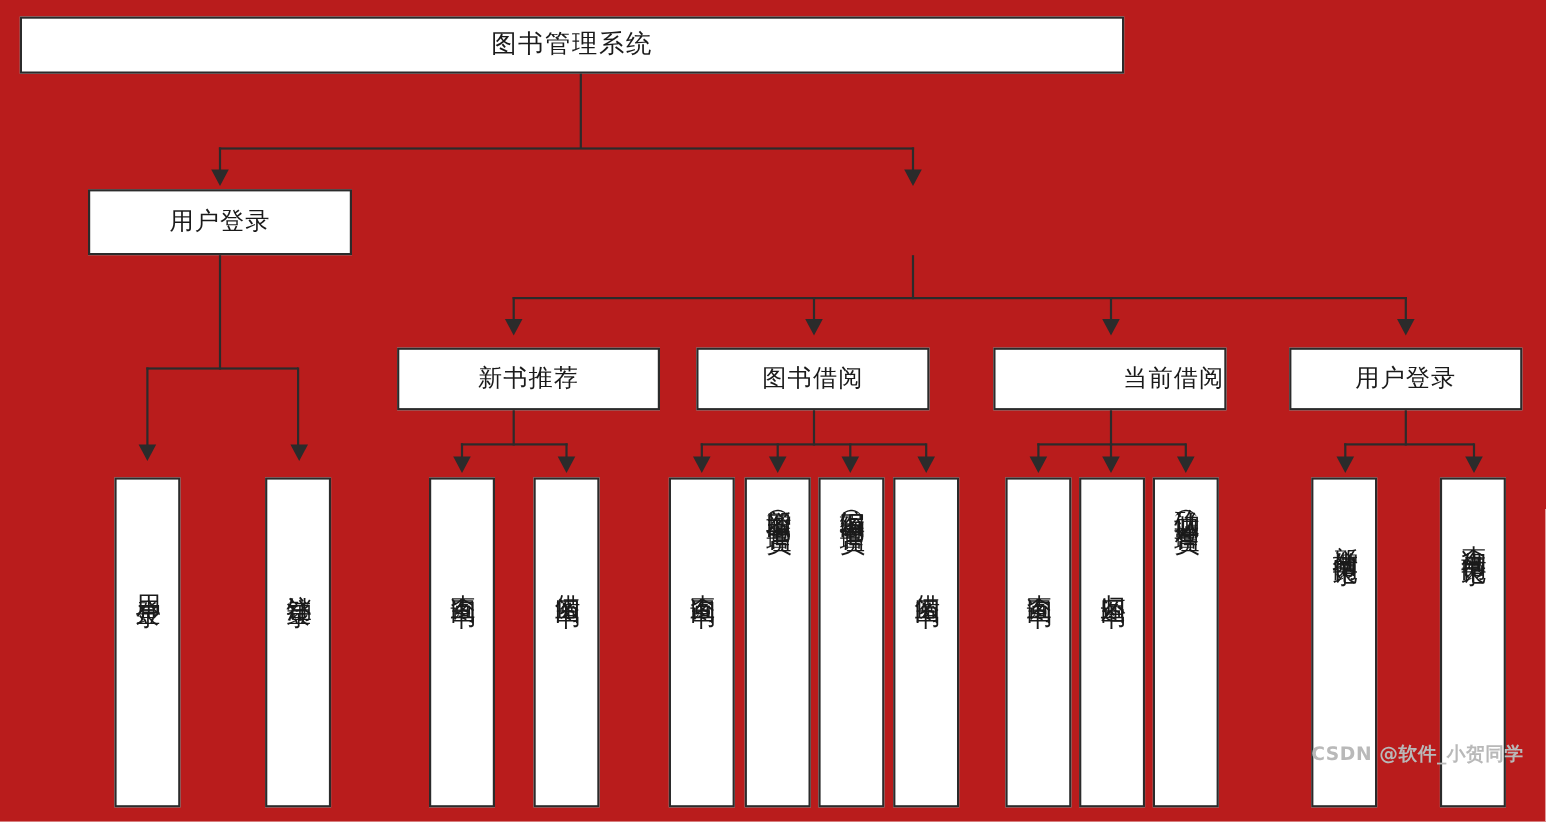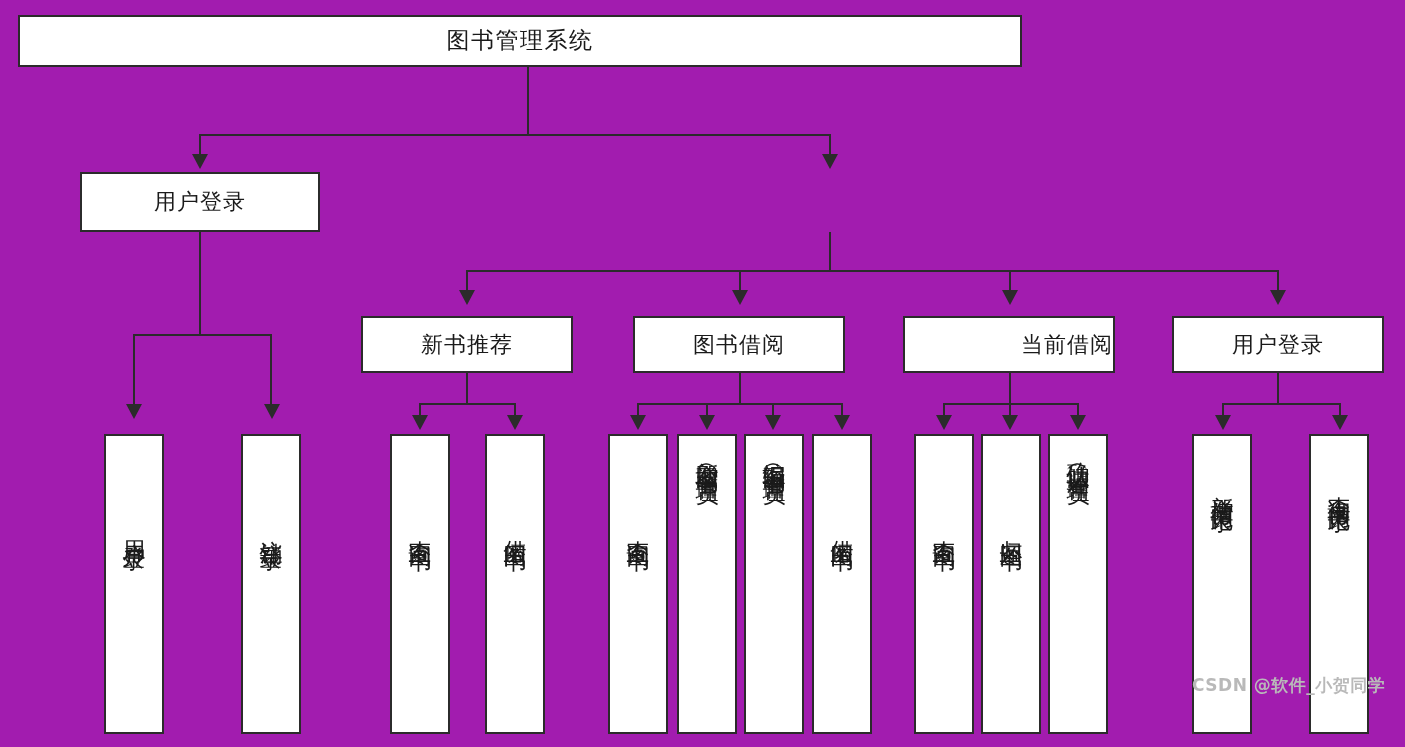--- a/index.html
+++ b/index.html
@@ -4,21 +4,21 @@
 <style>
   html,body{margin:0;padding:0;background:#ffffff;}
   body{
     font-family:"DejaVu Sans","Liberation Sans",sans-serif;
     -webkit-font-smoothing:antialiased;
   }
   #canvas{
     position:relative;
     width:1405px;
     height:747px;
-    background:#a21caf;
+    background:#b91c1c;
     overflow:hidden;
   }
   .node{
     position:absolute;
     box-sizing:border-box;
     background:#ffffff;
     border:2px solid #2b2b2b;
     display:flex;
     align-items:center;
     justify-content:center;
@@ -106,21 +106,21 @@
   <div class="ln hline" style="left:466px;top:270px;width:813px;height:2px;"></div>
   <div class="ln vline" style="left:466px;top:270px;width:2px;height:22px;"></div>
   <div class="arrow" style="left:459px;top:290px;"></div>
   <div class="ln vline" style="left:739px;top:270px;width:2px;height:22px;"></div>
   <div class="arrow" style="left:732px;top:290px;"></div>
   <div class="ln vline" style="left:1009px;top:270px;width:2px;height:22px;"></div>
   <div class="arrow" style="left:1002px;top:290px;"></div>
   <div class="ln vline" style="left:1277px;top:270px;width:2px;height:22px;"></div>
   <div class="arrow" style="left:1270px;top:290px;"></div>
 
-  <div class="node h" style="left:361px;top:316px;width:212px;height:57px;">
+  <div class="node h" style="left:361px;top:316px;width:239px;height:57px;">
     <span class="lbl">新书推荐</span>
   </div>
   <div class="node h" style="left:633px;top:316px;width:212px;height:57px;">
     <span class="lbl">图书借阅</span>
   </div>
   <div class="node h" style="left:903px;top:316px;width:212px;height:57px;justify-content:flex-end;">
     <span class="lbl">当前借阅</span>
   </div>
   <div class="node h" style="left:1172px;top:316px;width:212px;height:57px;">
     <span class="lbl">用户登录</span>

